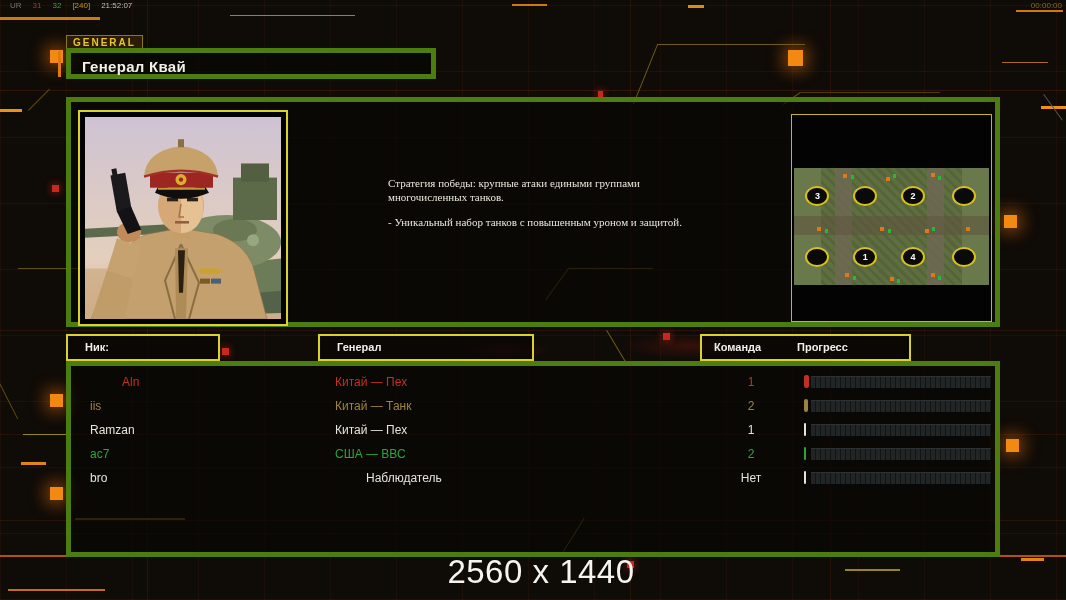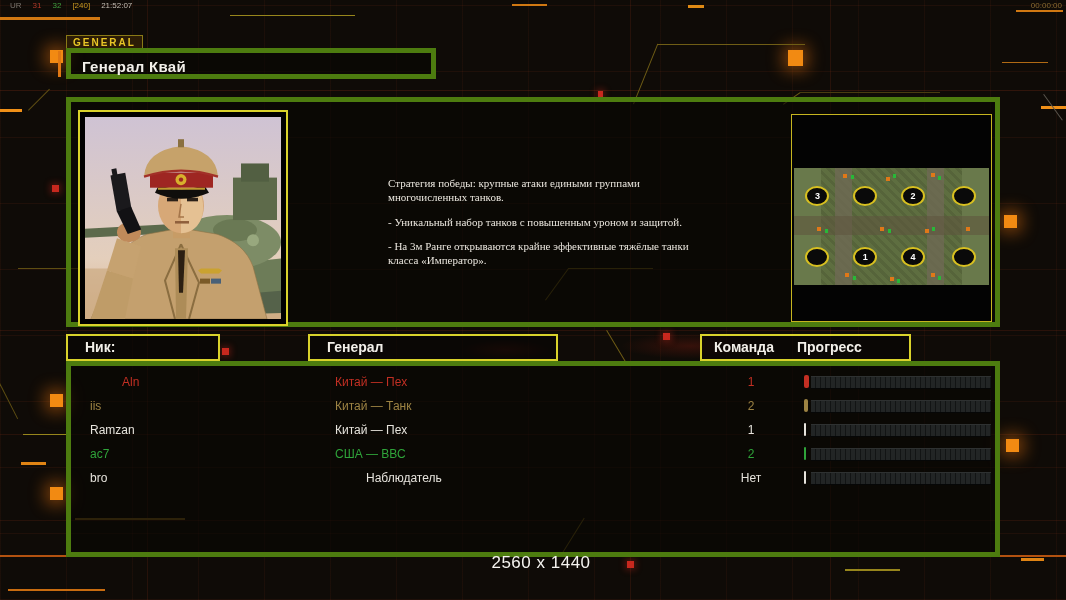--- a/index.html
+++ b/index.html
@@ -51,42 +51,42 @@
   .base-side{position:absolute;top:0;bottom:0;width:14%;background:#69794b;}
   .road-v{position:absolute;top:0;bottom:0;width:9%;background:rgba(112,106,86,0.75);}
   .road-h{position:absolute;left:0;right:0;top:41%;height:16%;background:rgba(95,84,62,0.55);}
   .sp{position:absolute;width:20px;height:16px;margin:-8px 0 0 -10px;background:#0a0a0a;
       border:2px solid #d8c020;border-radius:50%;color:#fff;font-size:9px;font-weight:bold;
       text-align:center;line-height:16px;}
   .rd-o{position:absolute;width:4px;height:4px;background:#e07818;}
   .rd-g{position:absolute;width:3px;height:4px;background:#28b838;}
 
   .hdr-box{position:absolute;top:334px;height:27px;box-sizing:border-box;border:2px solid #d9d22b;background:rgba(8,6,4,0.7);}
-  .hdr-box .h{color:#f2efe9;font-size:14px;font-weight:bold;line-height:23px;}
+  .hdr-box .h{color:#f2efe9;font-size:11px;font-weight:bold;line-height:23px;}
   #hdr-nick{left:66px;width:154px;}
-  #hdr-general{left:308px;width:250px;}
+  #hdr-general{left:318px;width:216px;}
   #hdr-team{left:700px;width:211px;}
   #hdr-nick .h,#hdr-general .h{padding-left:17px;}
   #hdr-team .h1{position:absolute;left:12px;}
   #hdr-team .h2{position:absolute;left:95px;}
 
   #table-panel{left:66px;top:361px;width:934px;height:196px;}
   .prow{position:absolute;left:0;width:100%;height:24px;}
   .prow span{position:absolute;font-size:12px;line-height:24px;white-space:nowrap;}
   .c-nick{left:19px;}
   .c-gen{left:264px;}
   .c-team{left:645px;width:70px;text-align:center;}
   .c-barwrap{position:absolute;left:733px;top:5px;height:14px;}
   .sliver{position:absolute;left:0;top:0;height:13px;border-radius:2px;}
   .track{position:absolute;left:7px;top:1px;width:180px;height:11px;
     background:repeating-linear-gradient(90deg,#222525 0 4px,#121414 4px 5px);
     border-top:1px solid #2e3131;border-bottom:1px solid #060707;}
 
   #resolution{position:absolute;left:16px;right:0;top:553px;text-align:center;
-    color:#f6f4f0;font-size:17px;letter-spacing:0.5px;}
+    color:#f6f4f0;font-size:33px;letter-spacing:0.5px;}
 </style>
 </head>
 <body>
 
 <div id="screen">
   <div id="grid"></div>
 
   <div class="decor">
     <div class="vline" style="left:147px;"></div>
     <div class="vline" style="left:630px;"></div>
@@ -212,21 +212,20 @@
       <polygon points="113,152 116,150 116,155" fill="#caa230"></polygon>
       <polygon points="137,152 134,150 134,155" fill="#caa230"></polygon>
       <rect x="115" y="160" width="10" height="5" fill="#7a5a28"></rect>
       <rect x="126" y="160" width="10" height="5" fill="#486078"></rect>
     </svg>
   </div>
 
   <div id="strategy">
     <p>Стратегия победы: крупные атаки едиными группами многочисленных танков.</p>
     <p>- Уникальный набор танков с повышенным уроном и защитой.</p>
-    <p>- На 3м Ранге открываются крайне эффективные тяжёлые танки класса «Император».</p>
   </div>
 
   <div id="minimap-box">
     <div id="map-strip">
       <div class="tex"></div>
       <div class="base-side" style="left:0;"></div>
       <div class="base-side" style="right:0;"></div>
       <div class="road-v" style="left:21%;"></div>
       <div class="road-v" style="left:68%;"></div>
       <div class="road-h"></div>

